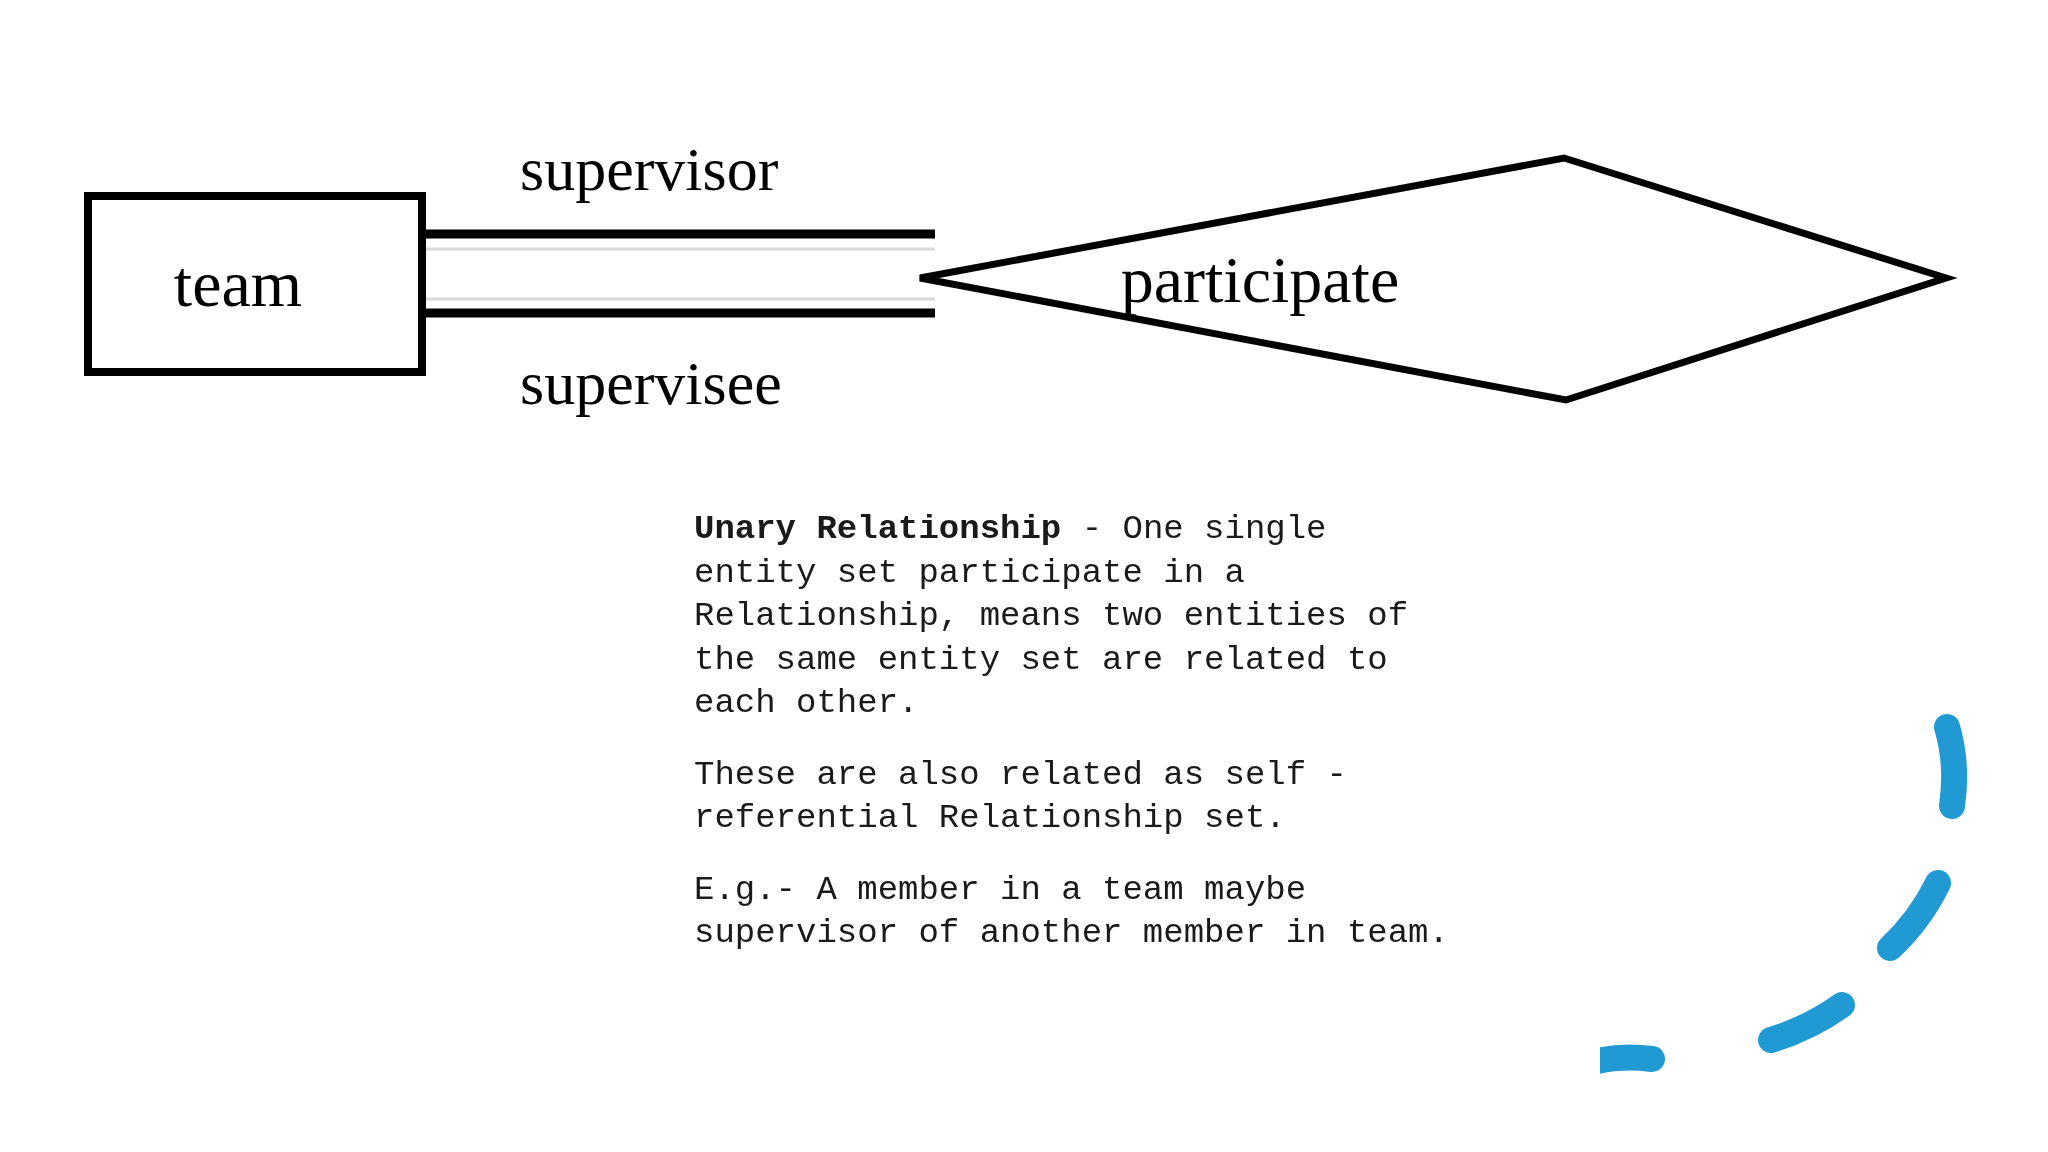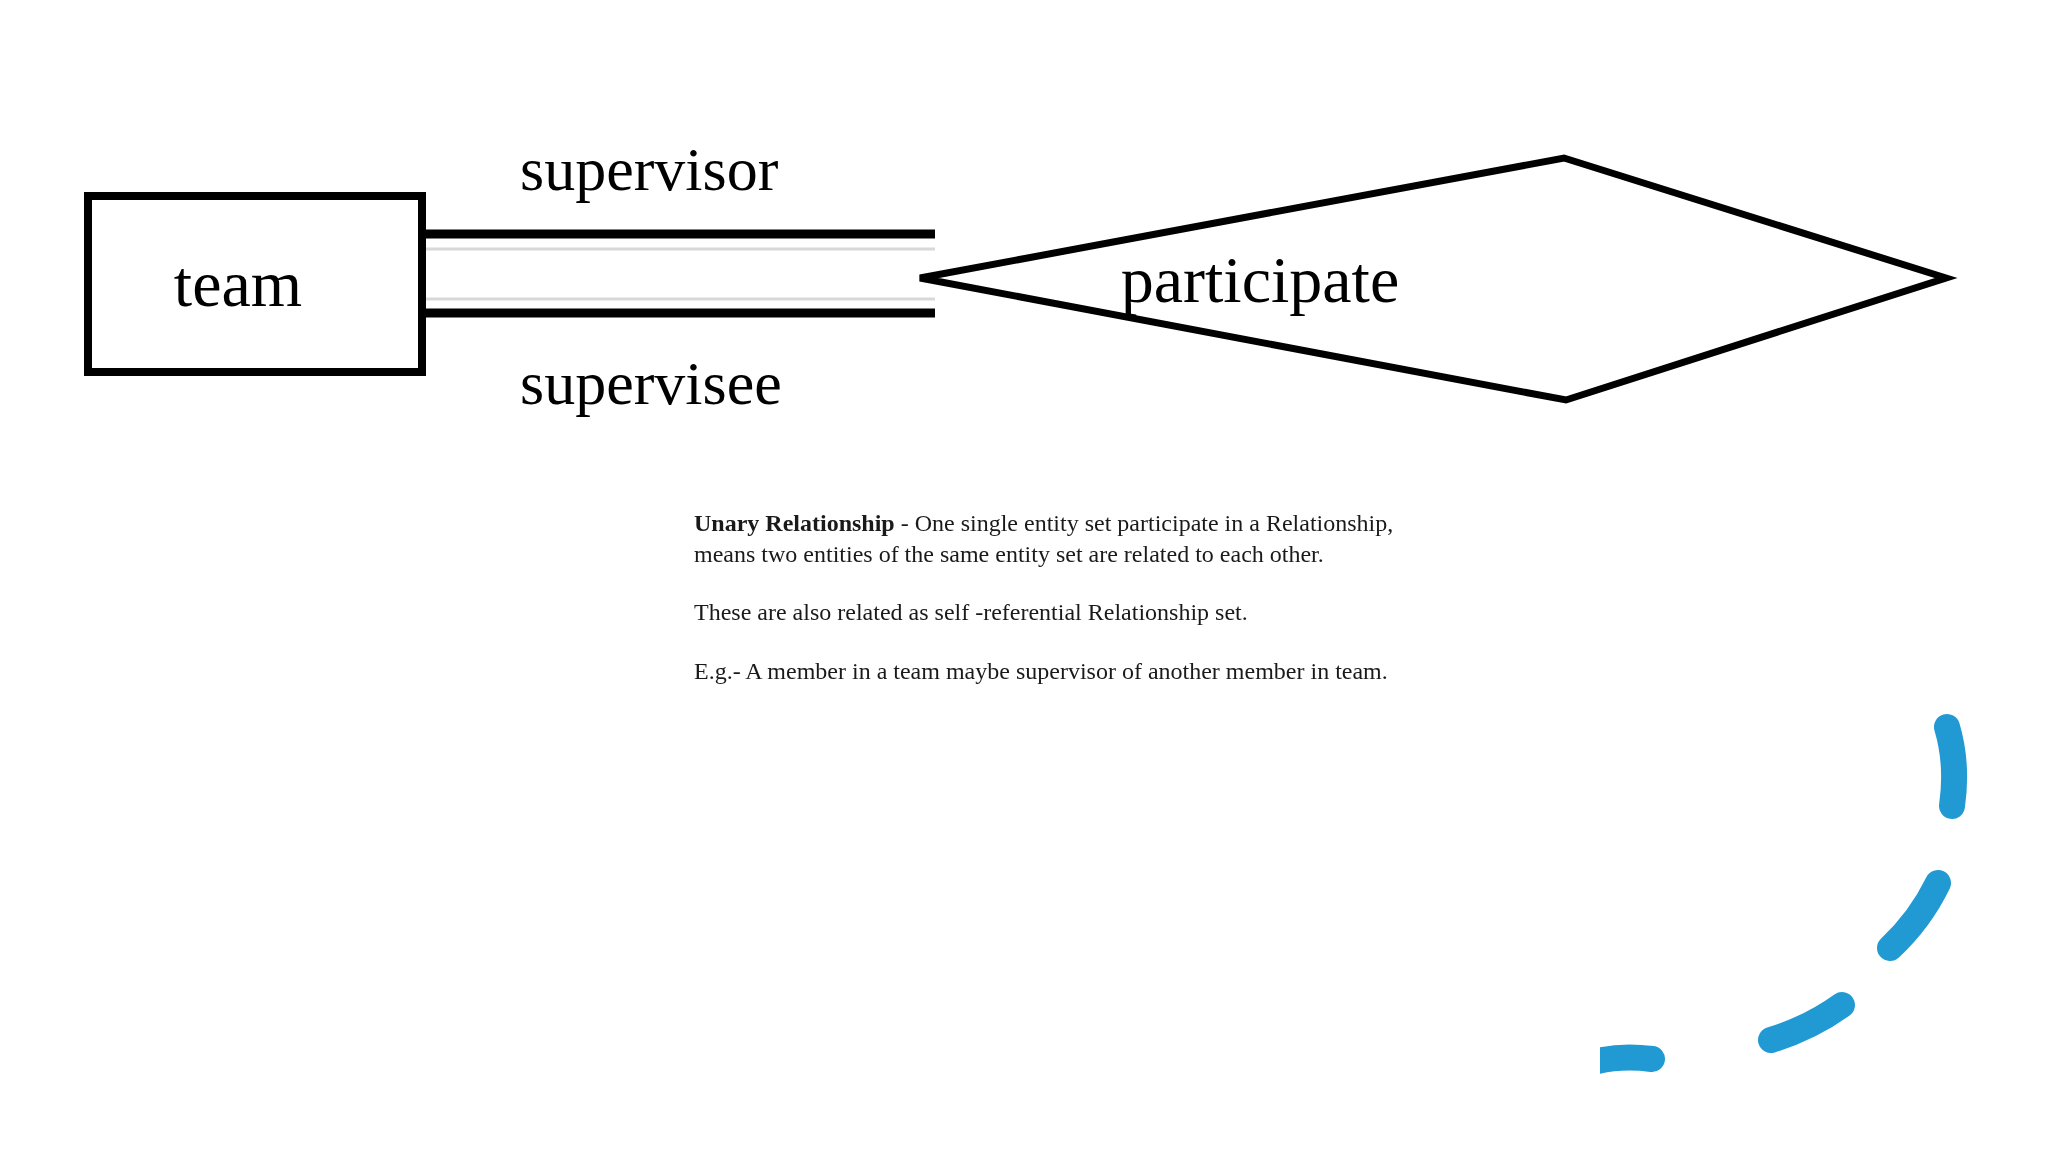--- a/index.html
+++ b/index.html
@@ -84,22 +84,22 @@
     font-size: 62px;
   }
 
   
   #description-block {
     position: absolute;
     left: 694px;
     top: 508px;
     width: 760px;
     color: #1a1a1a;
-    font-family: Liberation Serif, serif;
-    font-size: 24px;
+    font-family: Liberation Mono, monospace;
+    font-size: 34px;
     line-height: 1.28;
     font-stretch: condensed;
   }
 
   #description-block p {
     margin: 0 0 28px 0;
   }
   #description-block p:last-child {
     margin-bottom: 16px;
   }

